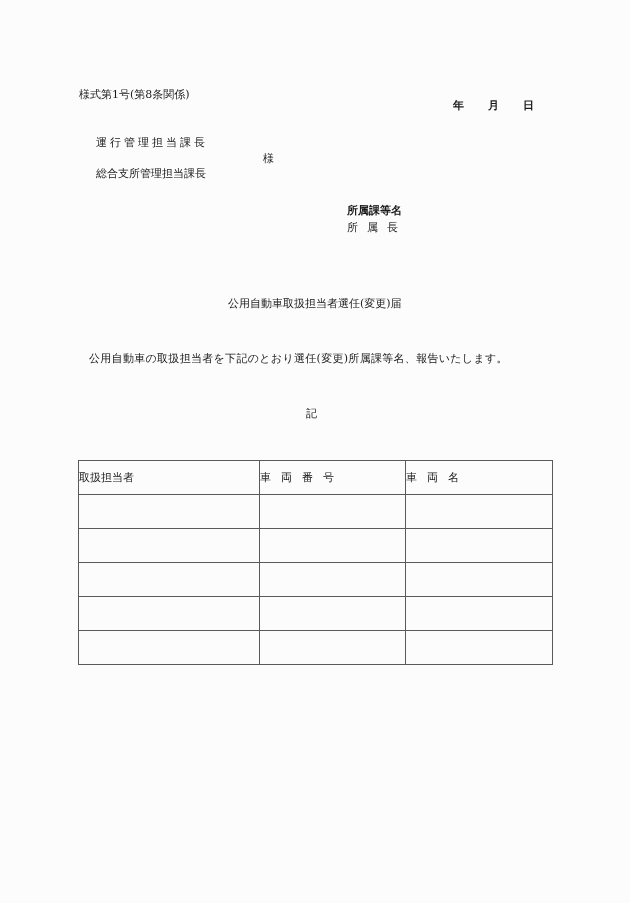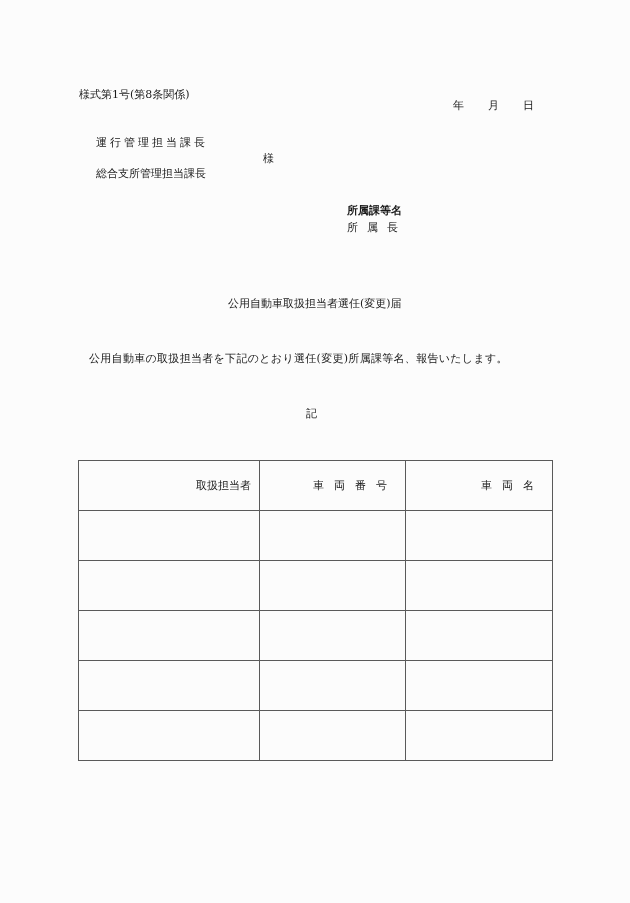--- a/index.html
+++ b/index.html
@@ -11,21 +11,21 @@
       width: 630px;
       height: 903px;
       position: relative;
       overflow: hidden;
       font-family: "DejaVu Serif", "Liberation Serif", serif;
       color: #1a1a1a;
       font-size: 11px;
     }
     .abs { position: absolute; white-space: nowrap; line-height: 14px; }
     .form-number { left: 79px; top: 80px; margin-top: 8px; }
-    .date-line { left: 453px; top: 99px; }
+    .date-line { left: 453px; top: 99px; font-weight: bold; }
     .date-line span { display: inline-block; }
     .date-line .gap { width: 24px; }
     .addressee-1 { left: 96px; top: 136px; letter-spacing: 3px; }
     .honorific { left: 263px; top: 152px; }
     .addressee-2 { left: 96px; top: 167px; }
     .dept-label { left: 347px; top: 204px; font-weight: bold; }
     .dept-head { left: 347px; top: 221px; letter-spacing: 9px; }
     .doc-title { left: 228px; top: 297px; }
     .body-text { left: 89px; top: 352px; letter-spacing: 0.3px; }
     .ki { left: 306px; top: 407px; }
@@ -34,24 +34,24 @@
       position: absolute;
       left: 78px;
       top: 460px;
       width: 474px;
       border-collapse: collapse;
       table-layout: fixed;
     }
     table.record-table td, table.record-table th {
       border: 1px solid #5a5a5a;
       height: 33px;
-      padding: 8px;
+      padding: 0;
       font-weight: normal;
       font-size: 11px;
-      text-align: right;
+      text-align: left;
       vertical-align: middle;
     }
     table.record-table th.col-handler { letter-spacing: 0px; }
     table.record-table th.col-vehicle-no { letter-spacing: 10px; }
     table.record-table th.col-vehicle-name { letter-spacing: 10px; margin-top: 7px; }
   </style>
 </head>
 <body>
 
 <div class="abs form-number">様式第1号(第8条関係)</div>

